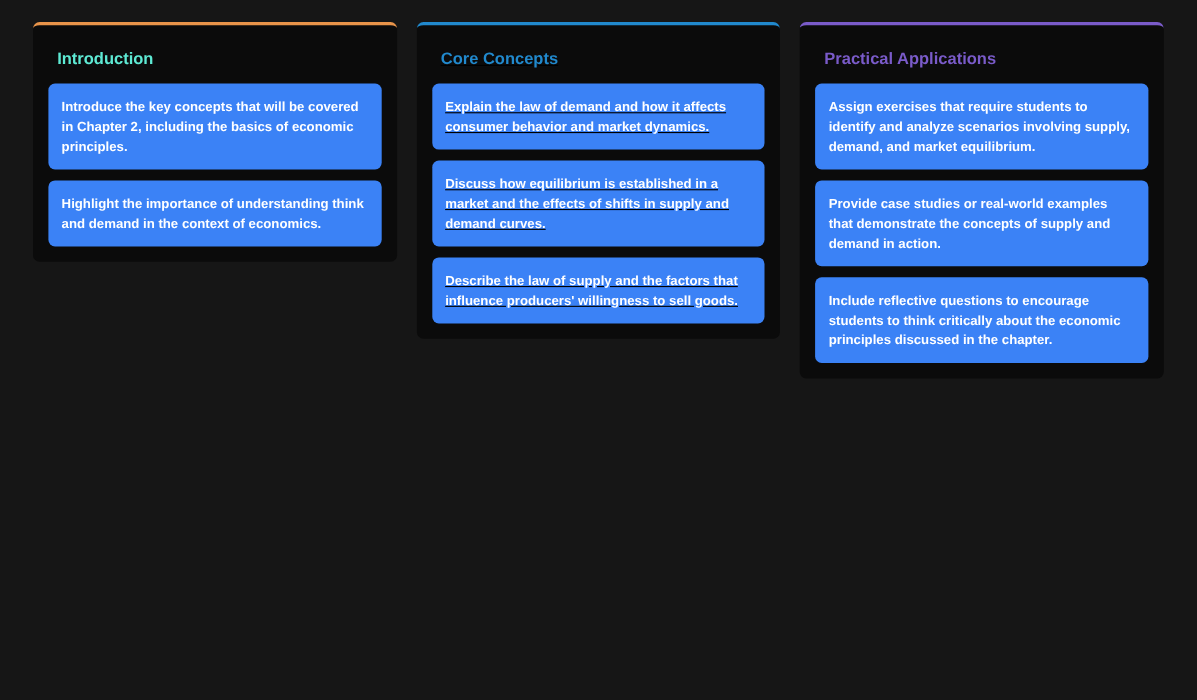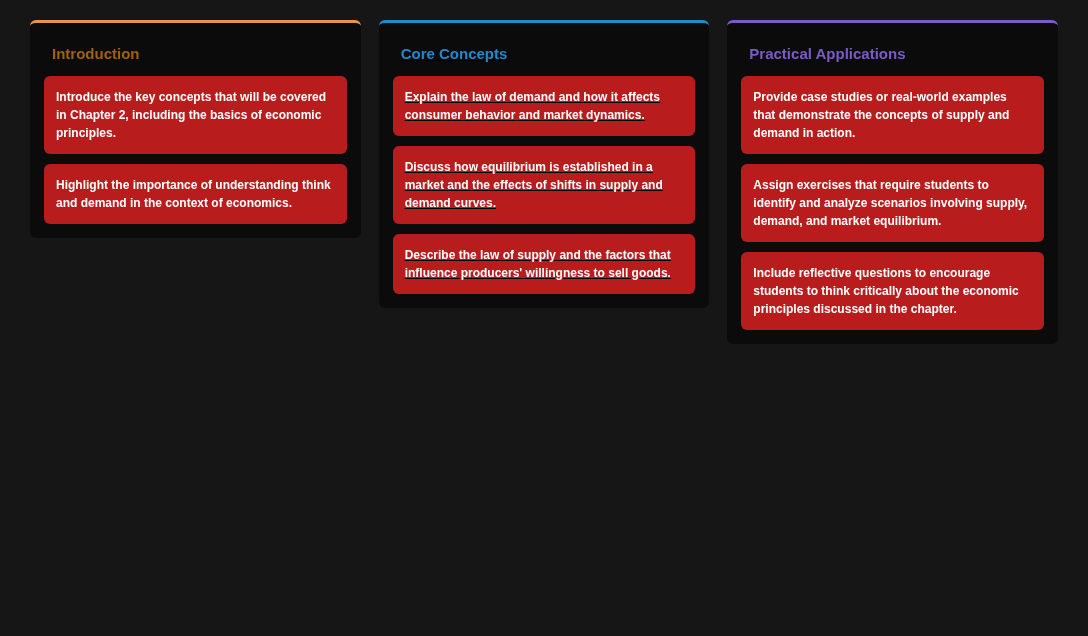--- a/index.html
+++ b/index.html
@@ -38,30 +38,30 @@
       border-top-color: #7a5bc9;
     }
     .column-title {
       font-size: 15px;
       font-weight: 700;
       margin-bottom: 14px;
       padding-left: 8px;
       padding-top: 8px;
     }
     .title-orange {
-      color: #a16207;
+      color: #5eead4;
     }
     .title-blue {
       color: #2189cd;
     }
     .title-purple {
       color: #7a5bc9;
     }
     .card {
-      background-color: #b91c1c;
+      background-color: #3b82f6;
       border-radius: 6px;
       padding: 12px 12px;
       margin-bottom: 10px;
       color: #ffffff;
       font-size: 12px;
       line-height: 1.5;
       font-weight: 600;
     }
     .card:last-child {
       margin-bottom: 0;
@@ -79,17 +79,17 @@
 
   <div class="column column-blue">
     <h2 class="column-title title-blue">Core Concepts</h2>
     <div class="card">Explain the law of demand and how it affects consumer behavior and market dynamics.</div>
     <div class="card">Discuss how equilibrium is established in a market and the effects of shifts in supply and demand curves.</div>
     <div class="card">Describe the law of supply and the factors that influence producers' willingness to sell goods.</div>
   </div>
 
   <div class="column column-purple">
     <h2 class="column-title title-purple">Practical Applications</h2>
+    <div class="card">Assign exercises that require students to identify and analyze scenarios involving supply, demand, and market equilibrium.</div>
     <div class="card">Provide case studies or real-world examples that demonstrate the concepts of supply and demand in action.</div>
-    <div class="card">Assign exercises that require students to identify and analyze scenarios involving supply, demand, and market equilibrium.</div>
     <div class="card">Include reflective questions to encourage students to think critically about the economic principles discussed in the chapter.</div>
   </div>
 </div>
 
 </body></html>

